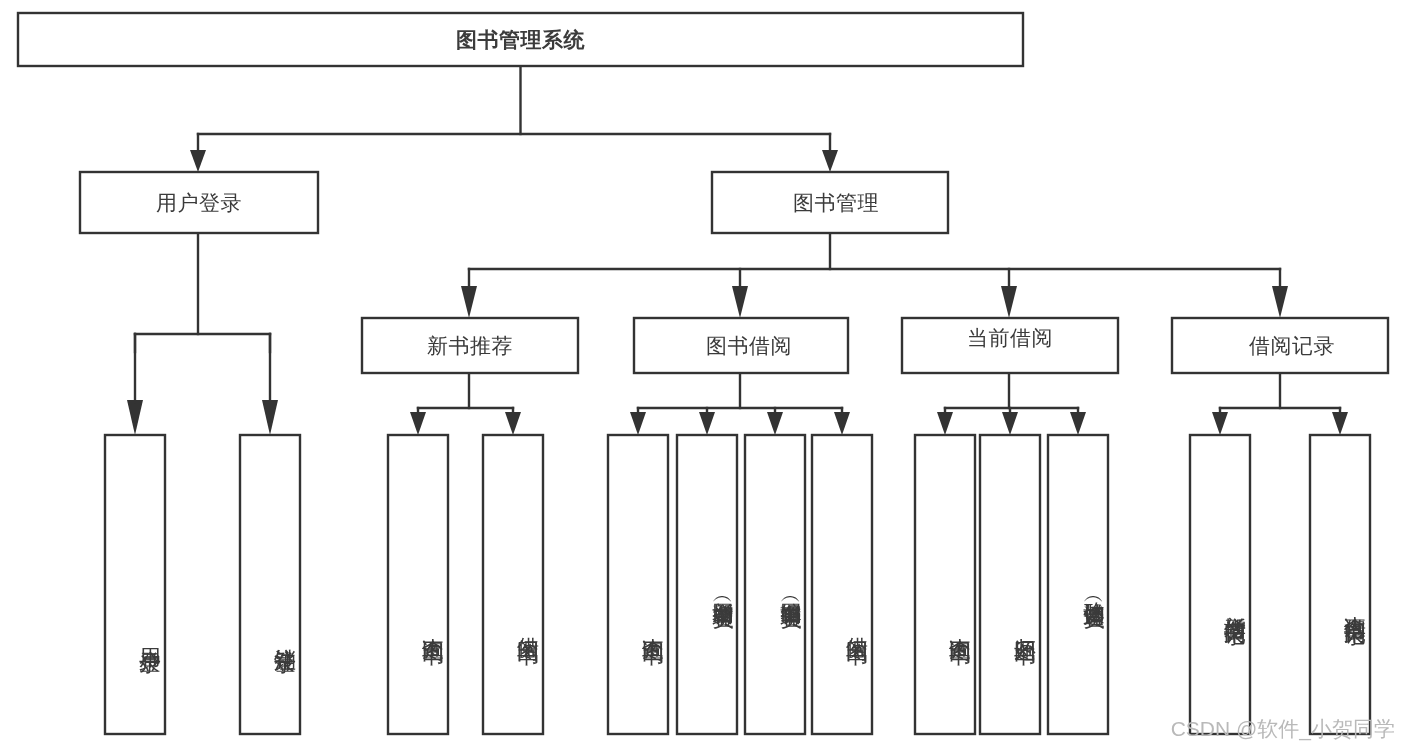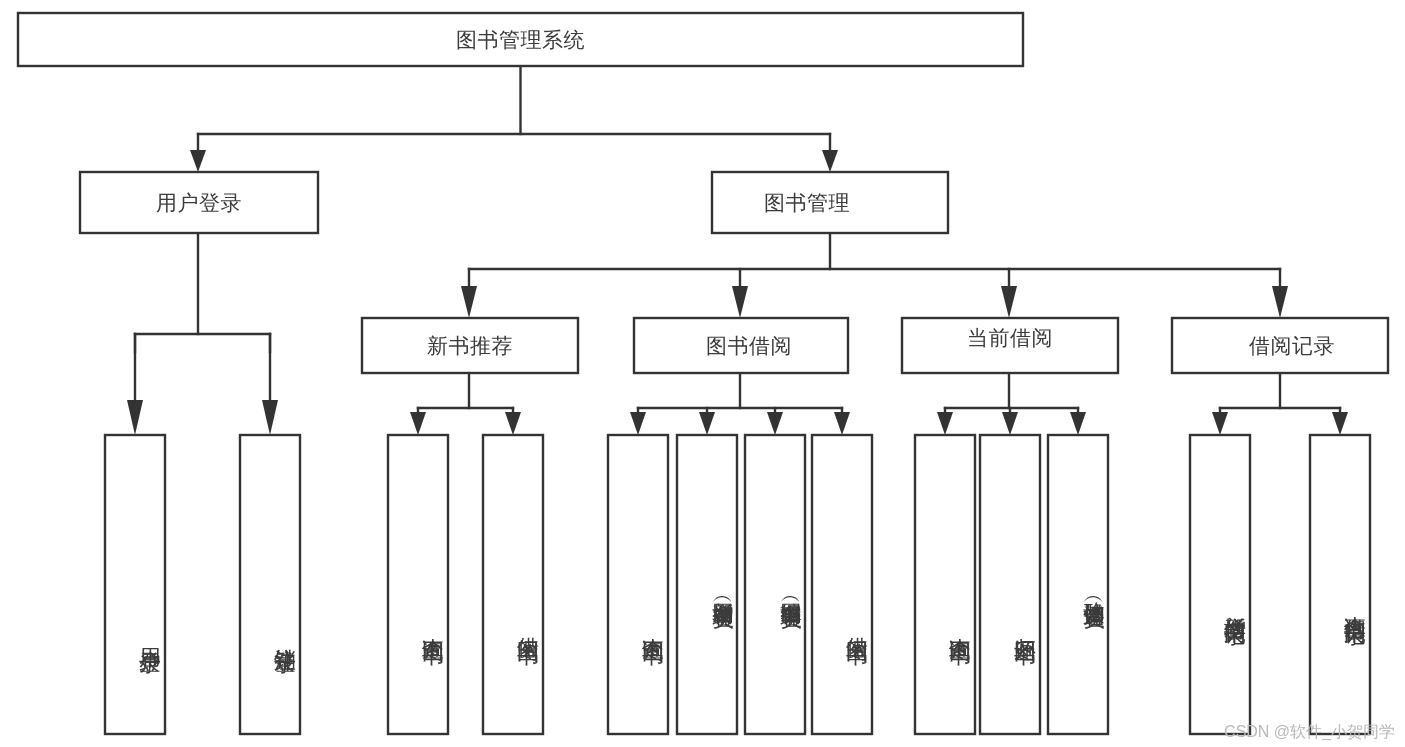--- a/index.html
+++ b/index.html
@@ -69,21 +69,21 @@
     box-sizing: border-box;
   }
   .node-label-v.tall {
     font-size: 21px;
     letter-spacing: 1px;
   }
   .watermark {
     position: absolute;
     right: 10px;
     bottom: 4px;
-    font-size: 16px;
+    font-size: 21px;
     color: #b9b9b9;
     white-space: nowrap;
     pointer-events: none;
   }
 </style>
 </head>
 <body>
 
 <div id="diagram-root">
 
@@ -187,24 +187,24 @@
     <rect class="node-box" x="812" y="435" width="60" height="299"></rect>
 
     <rect class="node-box" x="915" y="435" width="60" height="299"></rect>
     <rect class="node-box" x="980" y="435" width="60" height="299"></rect>
     <rect class="node-box" x="1048" y="435" width="60" height="299"></rect>
 
     <rect class="node-box" x="1190" y="435" width="60" height="299"></rect>
     <rect class="node-box" x="1310" y="435" width="60" height="299"></rect>
   </svg>
 
-  <div class="node-label-h" style="left:18px; top:13px; width:1005px; height:53px;">图书管理系统</div>
+  <div class="node-label-h" style="left:18px; top:13px; width:1005px; height:53px;font-weight:bold;">图书管理系统</div>
 
   <div class="node-label-h" style="left:80px; top:172px; width:238px; height:61px;">用户登录</div>
-  <div class="node-label-h" style="left:712px; top:172px; width:190px; height:61px;">图书管理</div>
+  <div class="node-label-h" style="left:712px; top:172px; width:190px; height:61px;padding-left:29px;">图书管理</div>
 
   <div class="node-label-h" style="left:362px; top:318px; width:216px; height:55px;text-align:right;">新书推荐</div>
   <div class="node-label-h" style="left:634px; top:318px; width:214px; height:55px;margin-left:8px;">图书借阅</div>
   <div class="node-label-h" style="left:902px; top:318px; width:216px; height:39px;">当前借阅</div>
   <div class="node-label-h" style="left:1172px; top:318px; width:216px; height:55px;padding-left:12px;">借阅记录</div>
 
   <div class="node-label-v" style="left:105px; top:529px; width:60px; height:205px;">用户登录</div>
   <div class="node-label-v" style="left:240px; top:529px; width:60px; height:205px;">注销登录</div>
 
   <div class="node-label-v" style="left:388px; top:509px; width:60px; height:225px;">查询图书</div>

